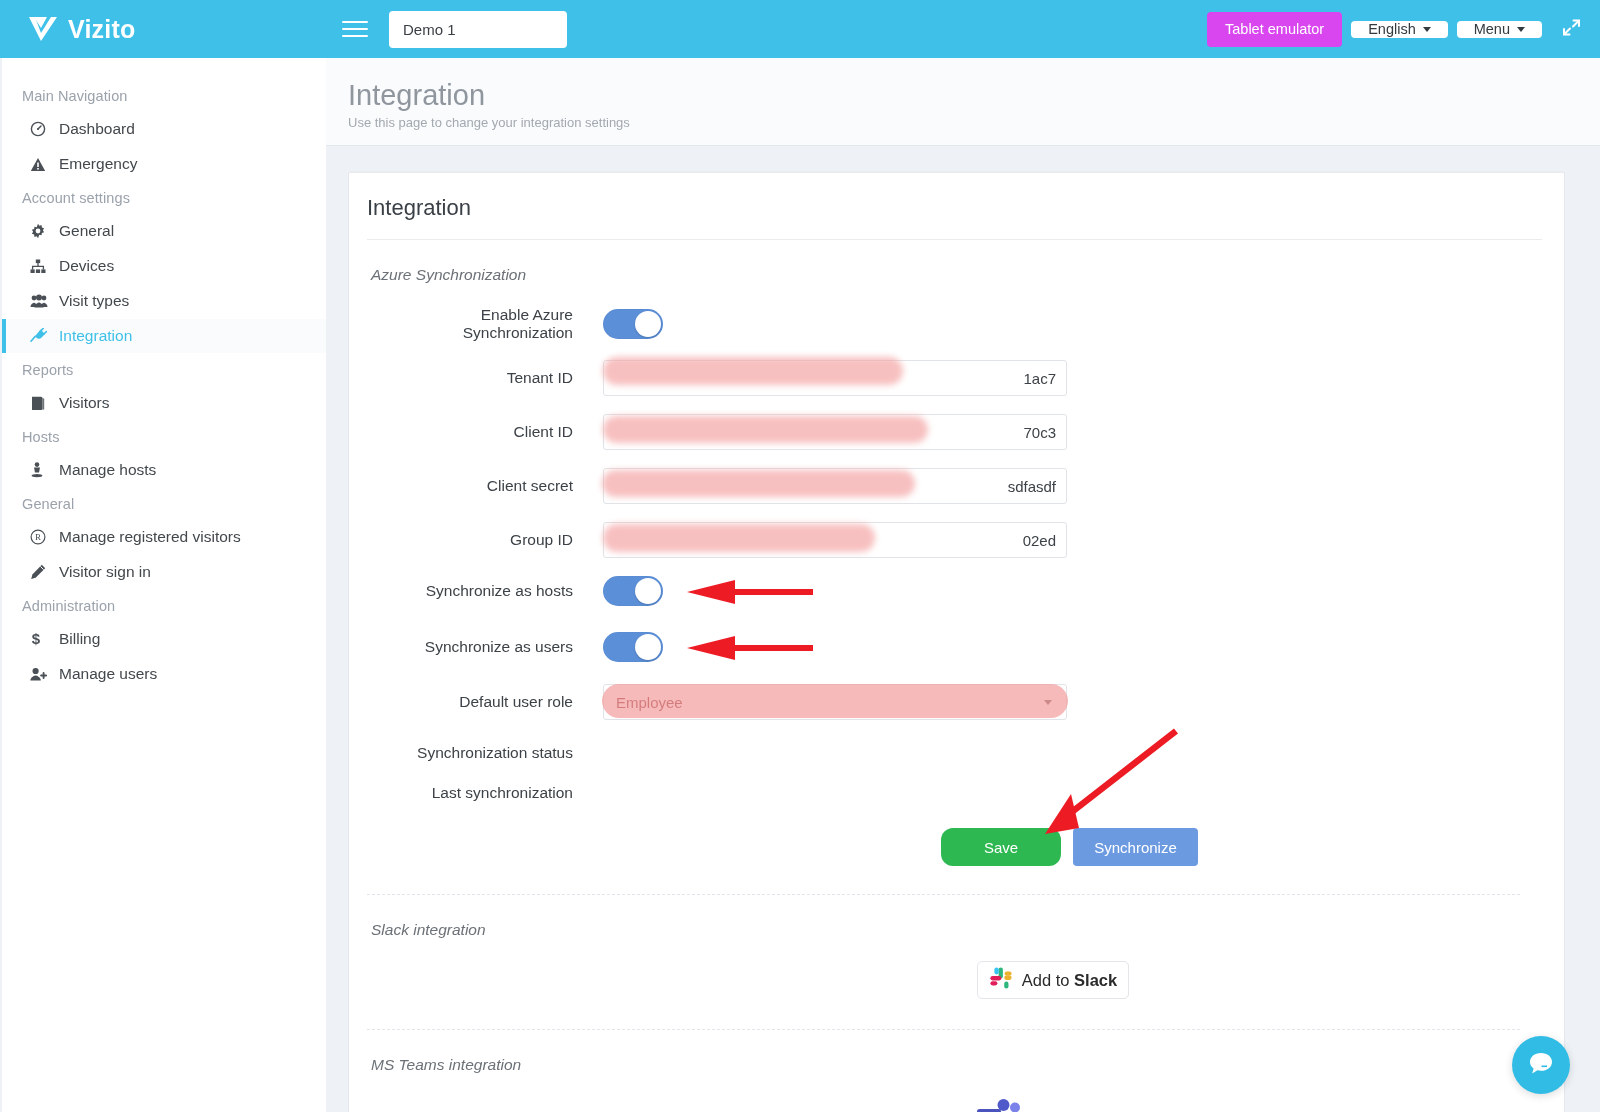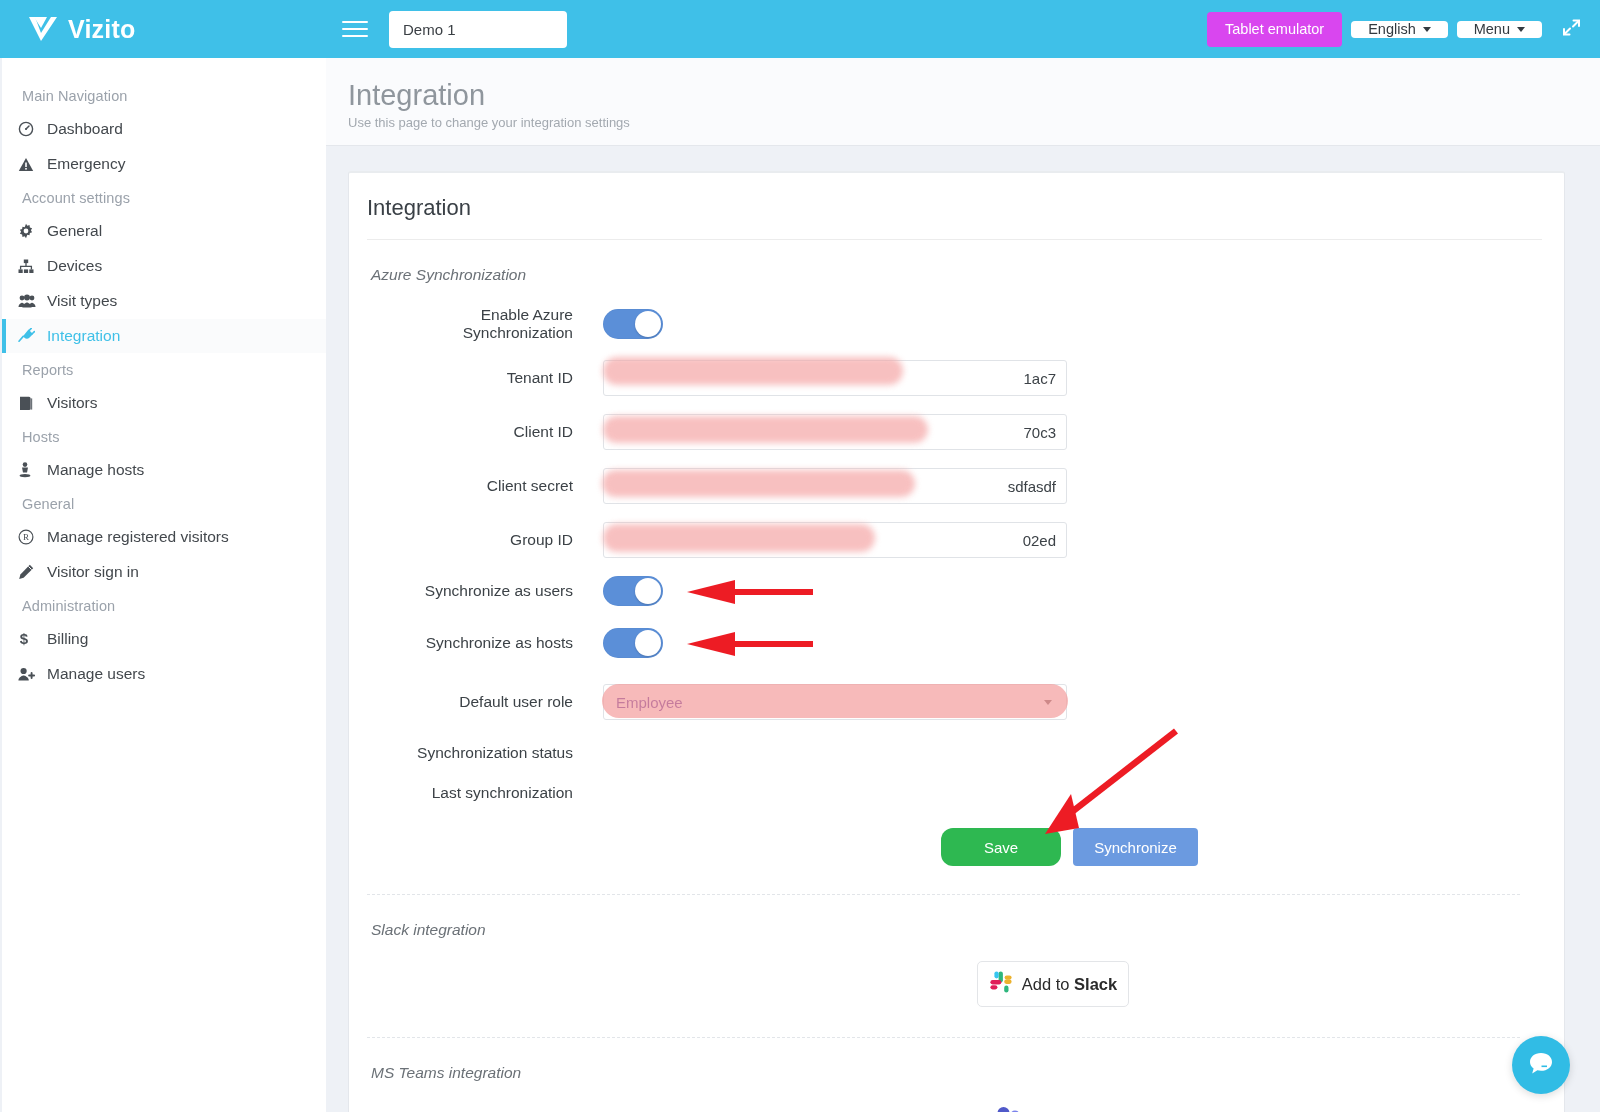--- a/index.html
+++ b/index.html
@@ -88,21 +88,21 @@
     padding-top: 22px;
     overflow: hidden;
   }
   .nav-header {
     color: #9ba2ab; font-size: 14.5px;
     padding: 8px 0 8px 20px;
     letter-spacing: .1px;
   }
   .nav-item {
     display: flex; align-items: center;
-    height: 34px; padding-left: 16px;
+    height: 34px; padding-left: 28px;
     color: #43484d; font-size: 15.5px;
     cursor: pointer; position: relative;
     margin-bottom: 1px;
   }
   .nav-item .ico {
     width: 24px; min-width: 24px;
     display: inline-flex; align-items: center; justify-content: flex-start;
     color: #4a5056; font-size: 15px;
   }
   .nav-item .lbl { margin-left: 5px; }
@@ -190,21 +190,21 @@
     font-family: "Liberation Sans", sans-serif;
     font-size: 15px; color: #3c4247;
     padding: 0 10px;
     outline: none;
     text-align: right;
   }
   .select-input {
     width: 464px; height: 36px;
     border: 1px solid #e0e3e7; border-radius: 3px;
     background: #ffffff;
-    font-size: 15px; color: #4c1d95;
+    font-size: 15px; color: #7f1d1d;
     padding: 4px 12px;
     display: flex; align-items: center;
     cursor: pointer; position: relative;
   }
   .select-input .sel-caret {
     position: absolute; right: 14px;
     width: 0; height: 0;
     border-left: 4.5px solid transparent;
     border-right: 4.5px solid transparent;
     border-top: 5.5px solid #6d5050;
@@ -238,21 +238,21 @@
   }
 
   .divider {
     border-top: 1px dashed #e2e5e9;
     margin: 28px 22px 0 0;
   }
   .sect { padding-top: 26px; }
 
   .slack-btn {
     margin-left: 610px;
-    width: 152px; height: 46px;
+    width: 152px; height: 38px;
     background: #ffffff;
     border: 1px solid #e3e5e8; border-radius: 5px;
     display: flex; align-items: center; justify-content: center;
     gap: 9px; cursor: pointer;
   }
   .slack-label { font-size: 16.5px; color: #2b2b2b; }
   .slack-label b { font-weight: bold; }
 
   .teams-btn {
     margin-left: 608px;
@@ -493,35 +493,35 @@
       </div>
 
       <div class="form-row">
         <div class="form-label">Group ID</div>
         <div class="field-wrap">
           <input class="text-input" value="02ed" style="">
           <div class="redact soft" style="left:0px;top:2px;width:272px;height:28px;"></div>
         </div>
       </div>
 
-      <div class="form-row" style="margin-bottom:22px;">
-        <div class="form-label">Synchronize as users</div>
+      <div class="form-row" style="margin-bottom:26px;">
+        <div class="form-label">Synchronize as hosts</div>
         <div class="field-wrap">
           <div class="toggle">
               <div class="knob"></div>
             </div>
           <svg class="arrow-svg" style="left:64px;top:3px;" width="148" height="26" viewBox="0 0 148 26">
             <path d="M146 13 H32" stroke="#ed1c24" stroke-width="6" stroke-linecap="butt"></path>
             <path d="M68 1 L68 25 L20 13 Z" fill="#ed1c24"></path>
           </svg>
         </div>
       </div>
 
-      <div class="form-row" style="margin-bottom:26px;">
-        <div class="form-label">Synchronize as hosts</div>
+      <div class="form-row" style="margin-bottom:22px;">
+        <div class="form-label">Synchronize as users</div>
         <div class="field-wrap">
           <div class="toggle">
               <div class="knob"></div>
             </div>
           <svg class="arrow-svg" style="left:64px;top:3px;" width="148" height="26" viewBox="0 0 148 26">
             <path d="M146 13 H32" stroke="#ed1c24" stroke-width="6" stroke-linecap="butt"></path>
             <path d="M68 1 L68 25 L20 13 Z" fill="#ed1c24"></path>
           </svg>
         </div>
       </div>

